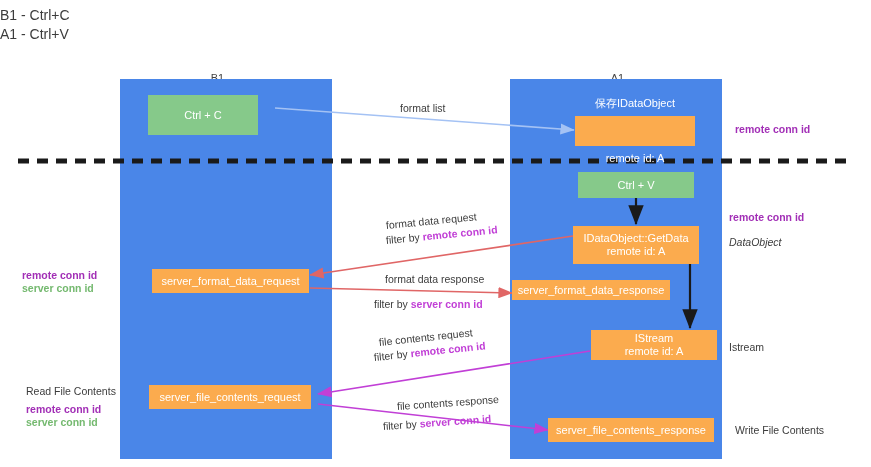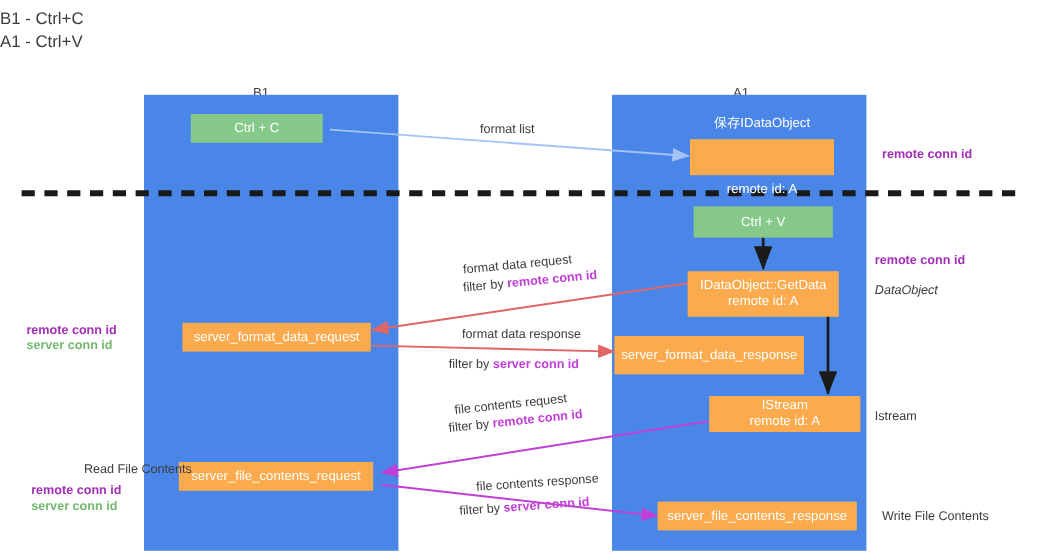--- a/index.html
+++ b/index.html
@@ -76,21 +76,21 @@
 
     <line x1="310" y1="288" x2="512" y2="293" stroke="#e06666" stroke-width="1.6" marker-end="url(#ar-red)"></line>
 
     <line x1="690" y1="253" x2="690" y2="328" stroke="#1a1a1a" stroke-width="2.2" marker-end="url(#ar-blk)"></line>
 
     <line x1="590" y1="351" x2="318" y2="394" stroke="#c13fd6" stroke-width="1.6" marker-end="url(#ar-mag)"></line>
 
     <line x1="318" y1="404" x2="548" y2="430" stroke="#c13fd6" stroke-width="1.6" marker-end="url(#ar-mag)"></line>
   </svg>
 
-  <div class="nodebox green" style="left:159px;top:95px;width:110px;height:24px;text-align:right;">
+  <div class="nodebox green" style="left:148px;top:95px;width:110px;height:40px;text-align:right;">
     <span>Ctrl + C</span>
   </div>
 
   <div class="nodebox orange" style="left:575px;top:116px;width:120px;height:30px;gap:42px;">
     <span>保存IDataObject</span>
     <span>remote id: A</span>
   </div>
 
   <div class="nodebox green" style="left:578px;top:172px;width:116px;height:26px;">
     <span>Ctrl + V</span>
@@ -98,21 +98,21 @@
 
   <div class="nodebox orange" style="left:573px;top:226px;width:126px;height:38px;">
     <span>IDataObject::GetData</span>
     <span>remote id: A</span>
   </div>
 
   <div class="nodebox orange" style="left:152px;top:269px;width:157px;height:24px;">
     <span>server_format_data_request</span>
   </div>
 
-  <div class="nodebox orange" style="left:512px;top:280px;width:158px;height:32px;">
+  <div class="nodebox orange" style="left:512px;top:280px;width:158px;height:20px;">
     <span>server_format_data_response</span>
   </div>
 
   <div class="nodebox orange" style="left:591px;top:330px;width:126px;height:30px;">
     <span>IStream</span>
     <span>remote id: A</span>
   </div>
 
   <div class="nodebox orange" style="left:149px;top:385px;width:162px;height:24px;">
     <span>server_file_contents_request</span>
@@ -146,17 +146,17 @@
 
   <div class="lbl purple" style="left:735px;top:123px;">remote conn id</div>
   <div class="lbl purple" style="left:729px;top:211px;">remote conn id</div>
   <div class="lbl" style="left:729px;top:236px;font-style:italic;">DataObject</div>
   <div class="lbl" style="left:729px;top:341px;">Istream</div>
   <div class="lbl" style="left:735px;top:424px;">Write File Contents</div>
 
   <div class="lbl purple" style="left:22px;top:269px;">remote conn id</div>
   <div class="lbl green" style="left:22px;top:282px;">server conn id</div>
 
-  <div class="lbl" style="left:26px;top:385px;margin-left:44px;">Read File Contents</div>
+  <div class="lbl" style="left:26px;top:385px;">Read File Contents</div>
   <div class="lbl purple" style="left:26px;top:403px;">remote conn id</div>
   <div class="lbl green" style="left:26px;top:416px;">server conn id</div>
 
 </div>
 
 </body></html>

